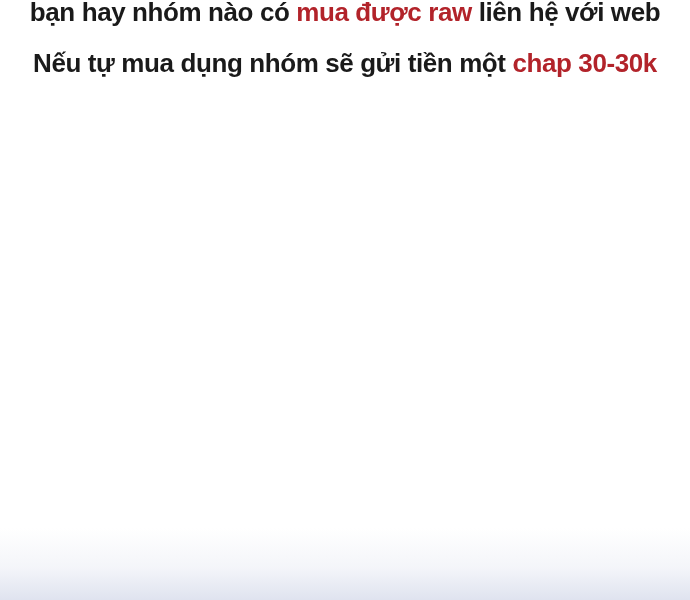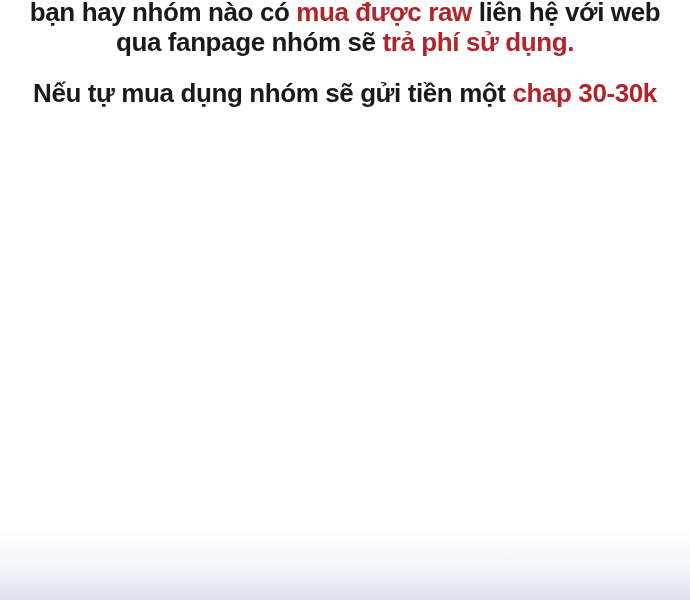--- a/index.html
+++ b/index.html
@@ -55,21 +55,20 @@
 </style>
 </head>
 <body>
 
 <div class="page">
 
   <div class="notice">
 
     <div class="para">
       <div><span>bạn hay nhóm nào có </span><span class="hl">mua được raw</span><span> liên hệ với web</span></div>
-      <div><span>qua fanpage nhóm sẽ </span><span class="hl">trả phí sử dụng.</span></div>
     </div>
 
     <div class="para">
       <div><span>Nếu tự mua dụng nhóm sẽ gửi tiền một </span><span class="hl">chap 30-30k</span></div>
     </div>
 
   </div>
 
   <div class="bottom-fade"></div>
 

